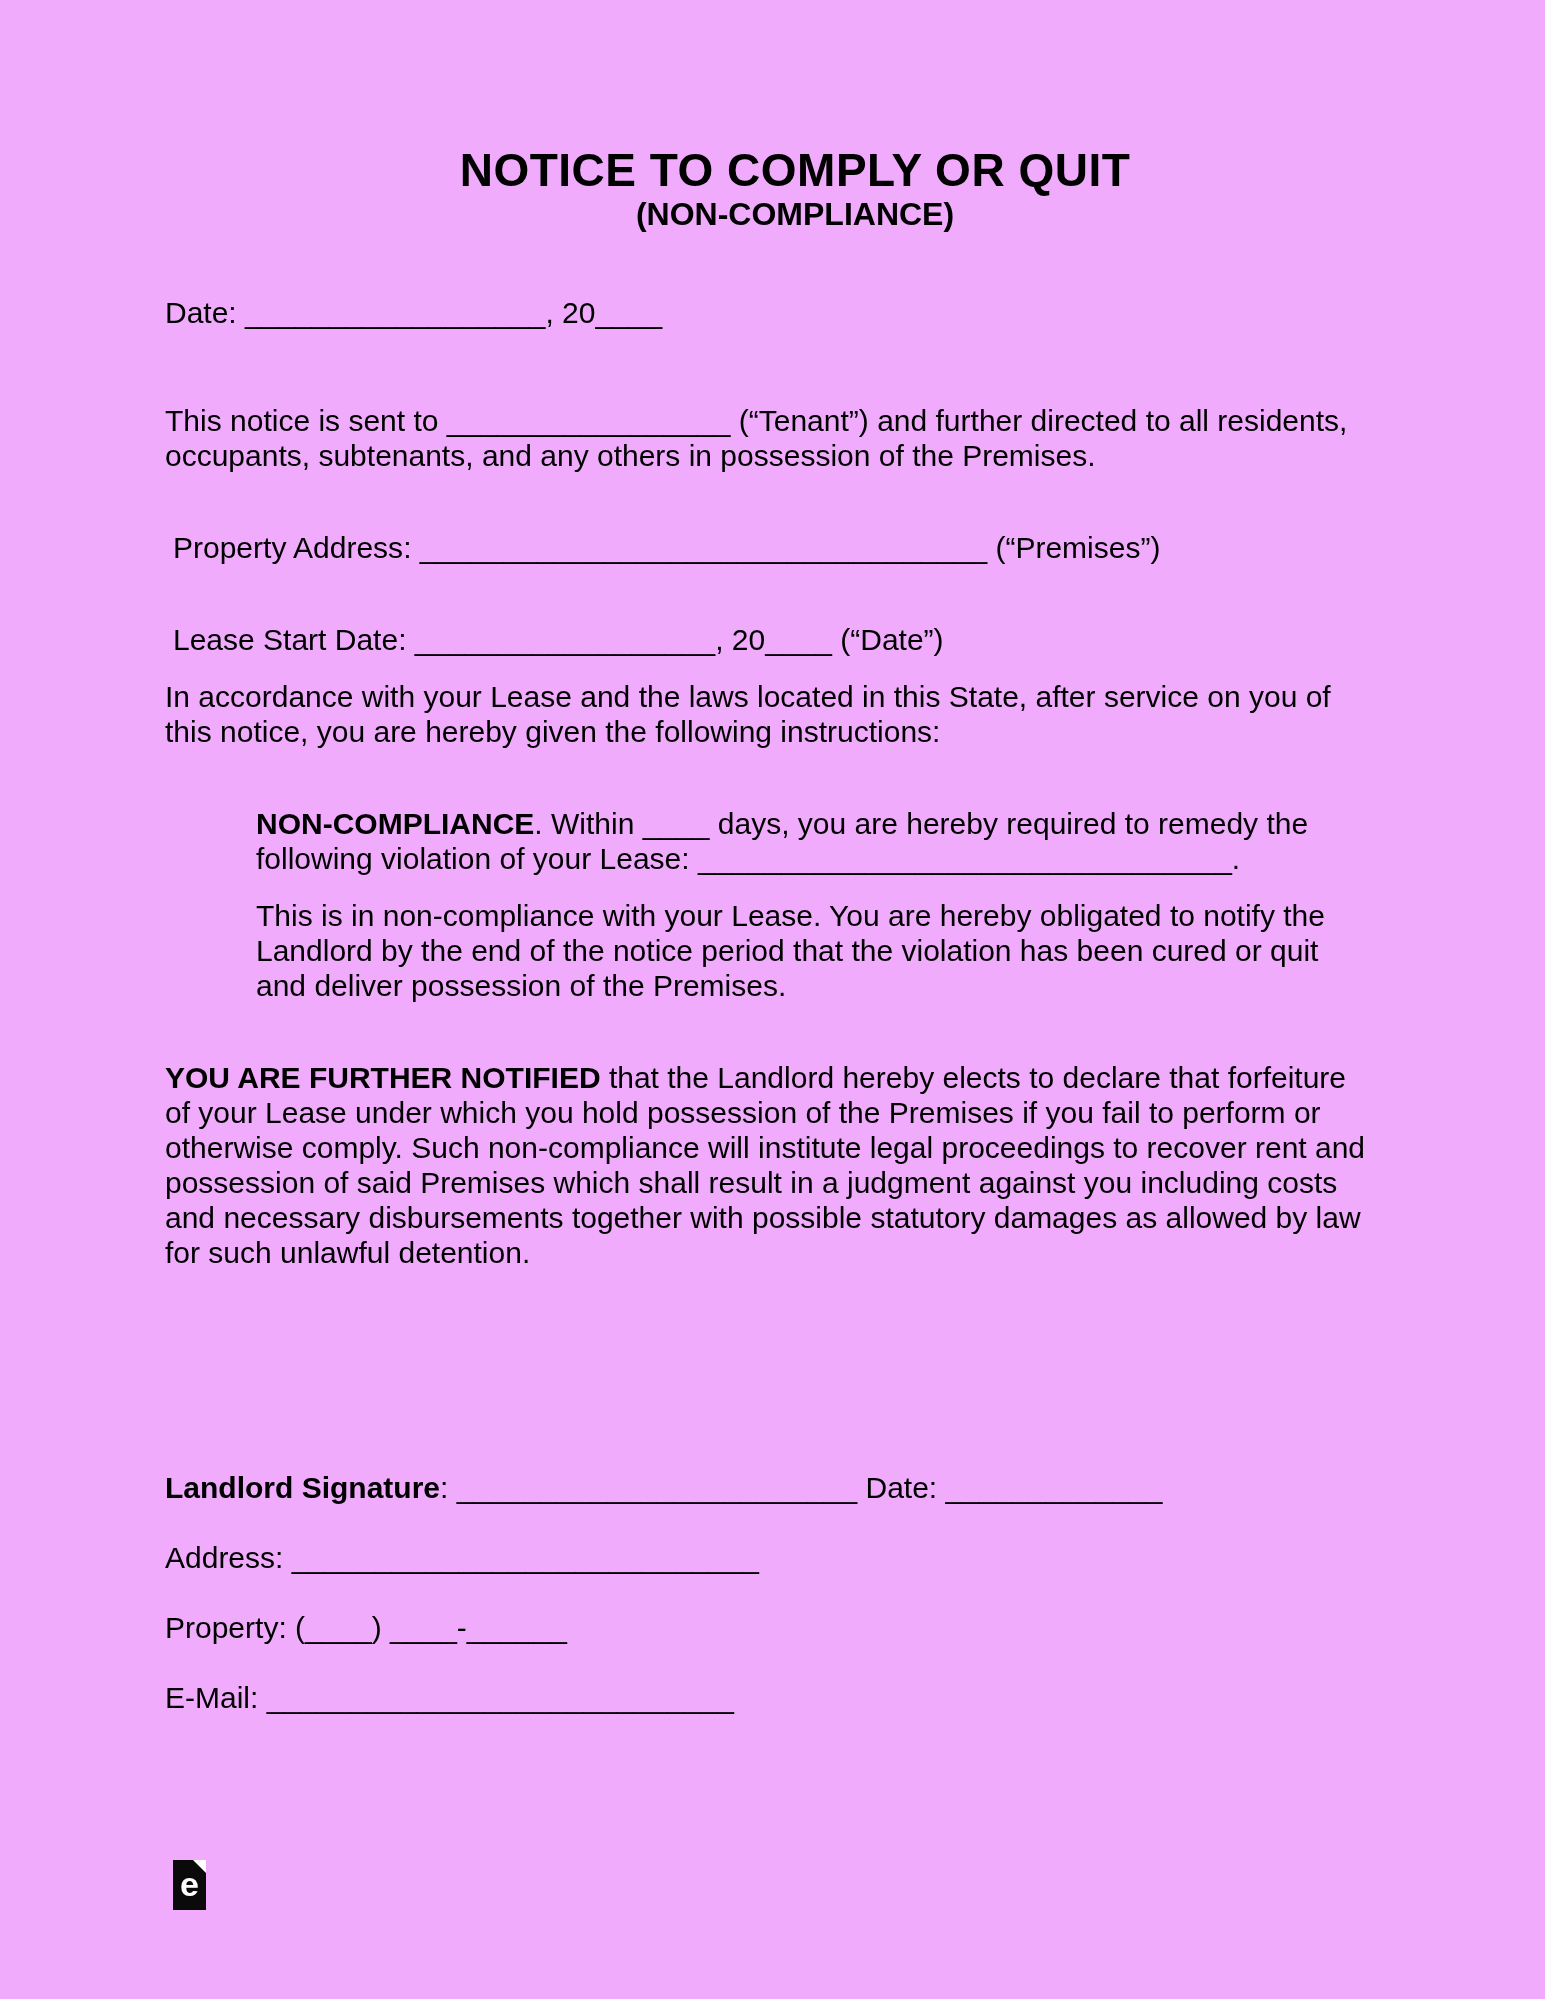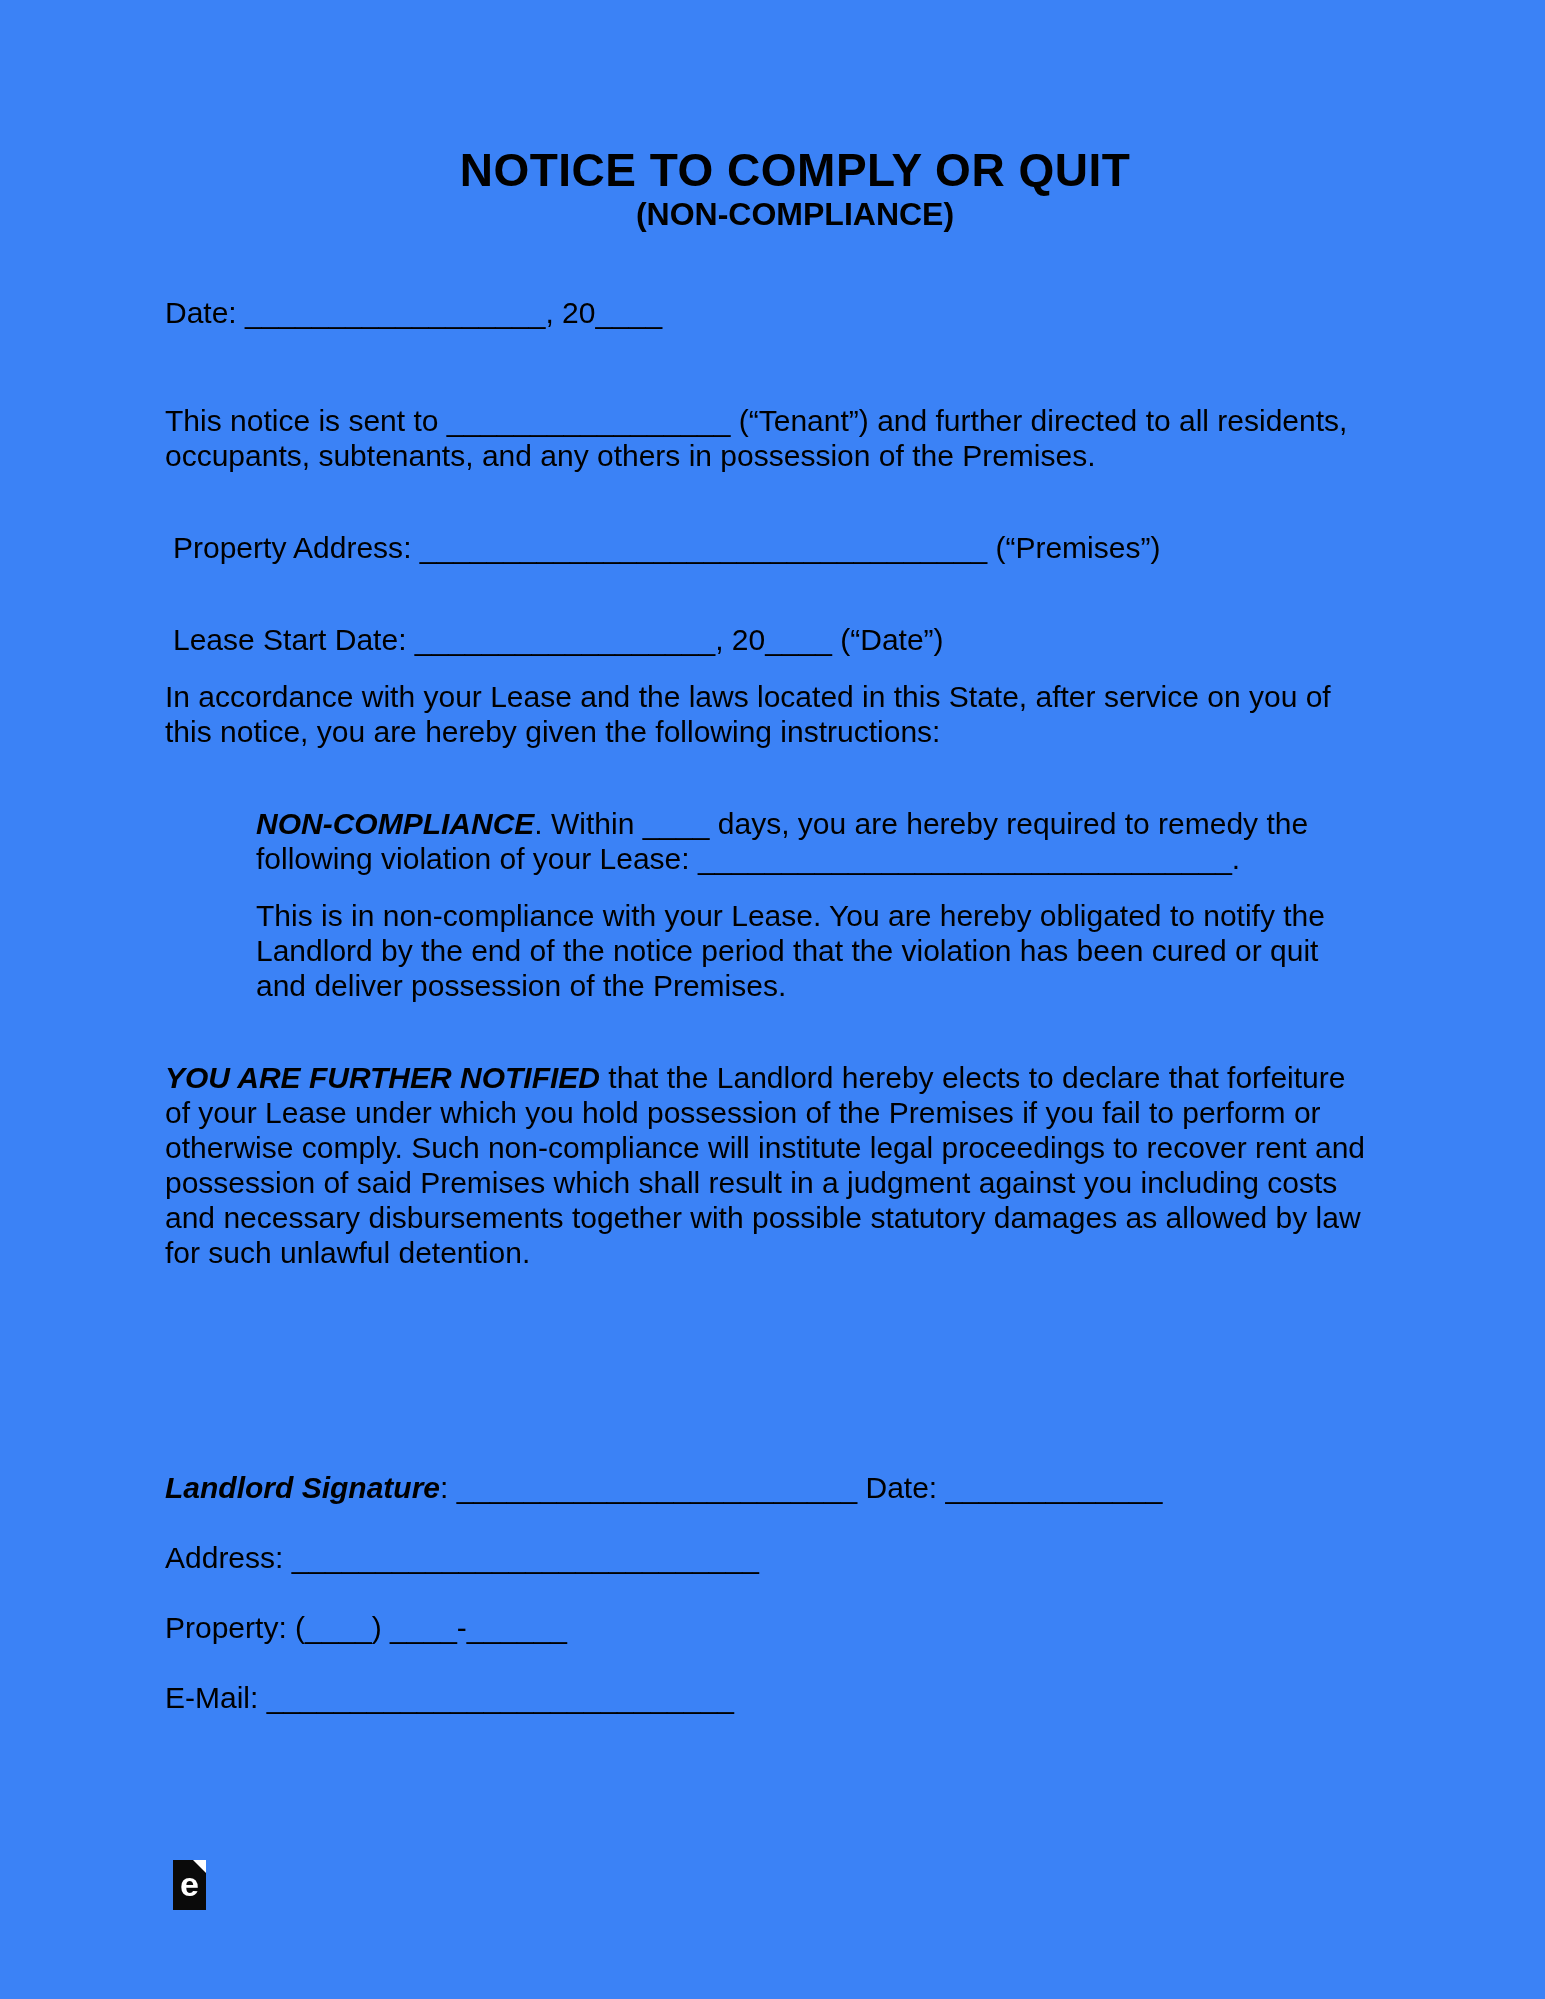--- a/index.html
+++ b/index.html
@@ -1,20 +1,20 @@
 <!DOCTYPE html>
 <html><head>
 <meta charset="utf-8">
 <style>
   html,body{margin:0;padding:0;background:#ffffff;}
   .page{
     position:relative;
     width:1545px;
     height:1999px;
-    background:#3b82f6;
+    background:#f0abfc;
     overflow:hidden;
     font-family:"Liberation Sans", sans-serif;
     font-size:30px;
     line-height:35px;
     color:#000000;
   }
   .content{padding:0 120px 0 165px;}
   .title{
     text-align:center;
     font-weight:bold;
@@ -28,21 +28,21 @@
     font-weight:bold;
     font-size:32px;
     line-height:35px;
     margin-top:2px;
   }
   .para{margin:22px 0 0 0; white-space:pre-line;}
   .mt-lg{margin-top:38px;}
   .indent{margin-left:91px;}
   .sig-block{margin-top:165px;}
   .sig-line{white-space:pre-line;}
-  .b{font-weight:bold;font-style:italic;}
+  .b{font-weight:bold;}
   .u{margin-left:8px;}
   .blank{letter-spacing:0;}
   
   .logo{
     position:absolute;
     left:173px;
     top:1860px;
     width:33px;
     height:50px;
     background:#0a0a0a;

